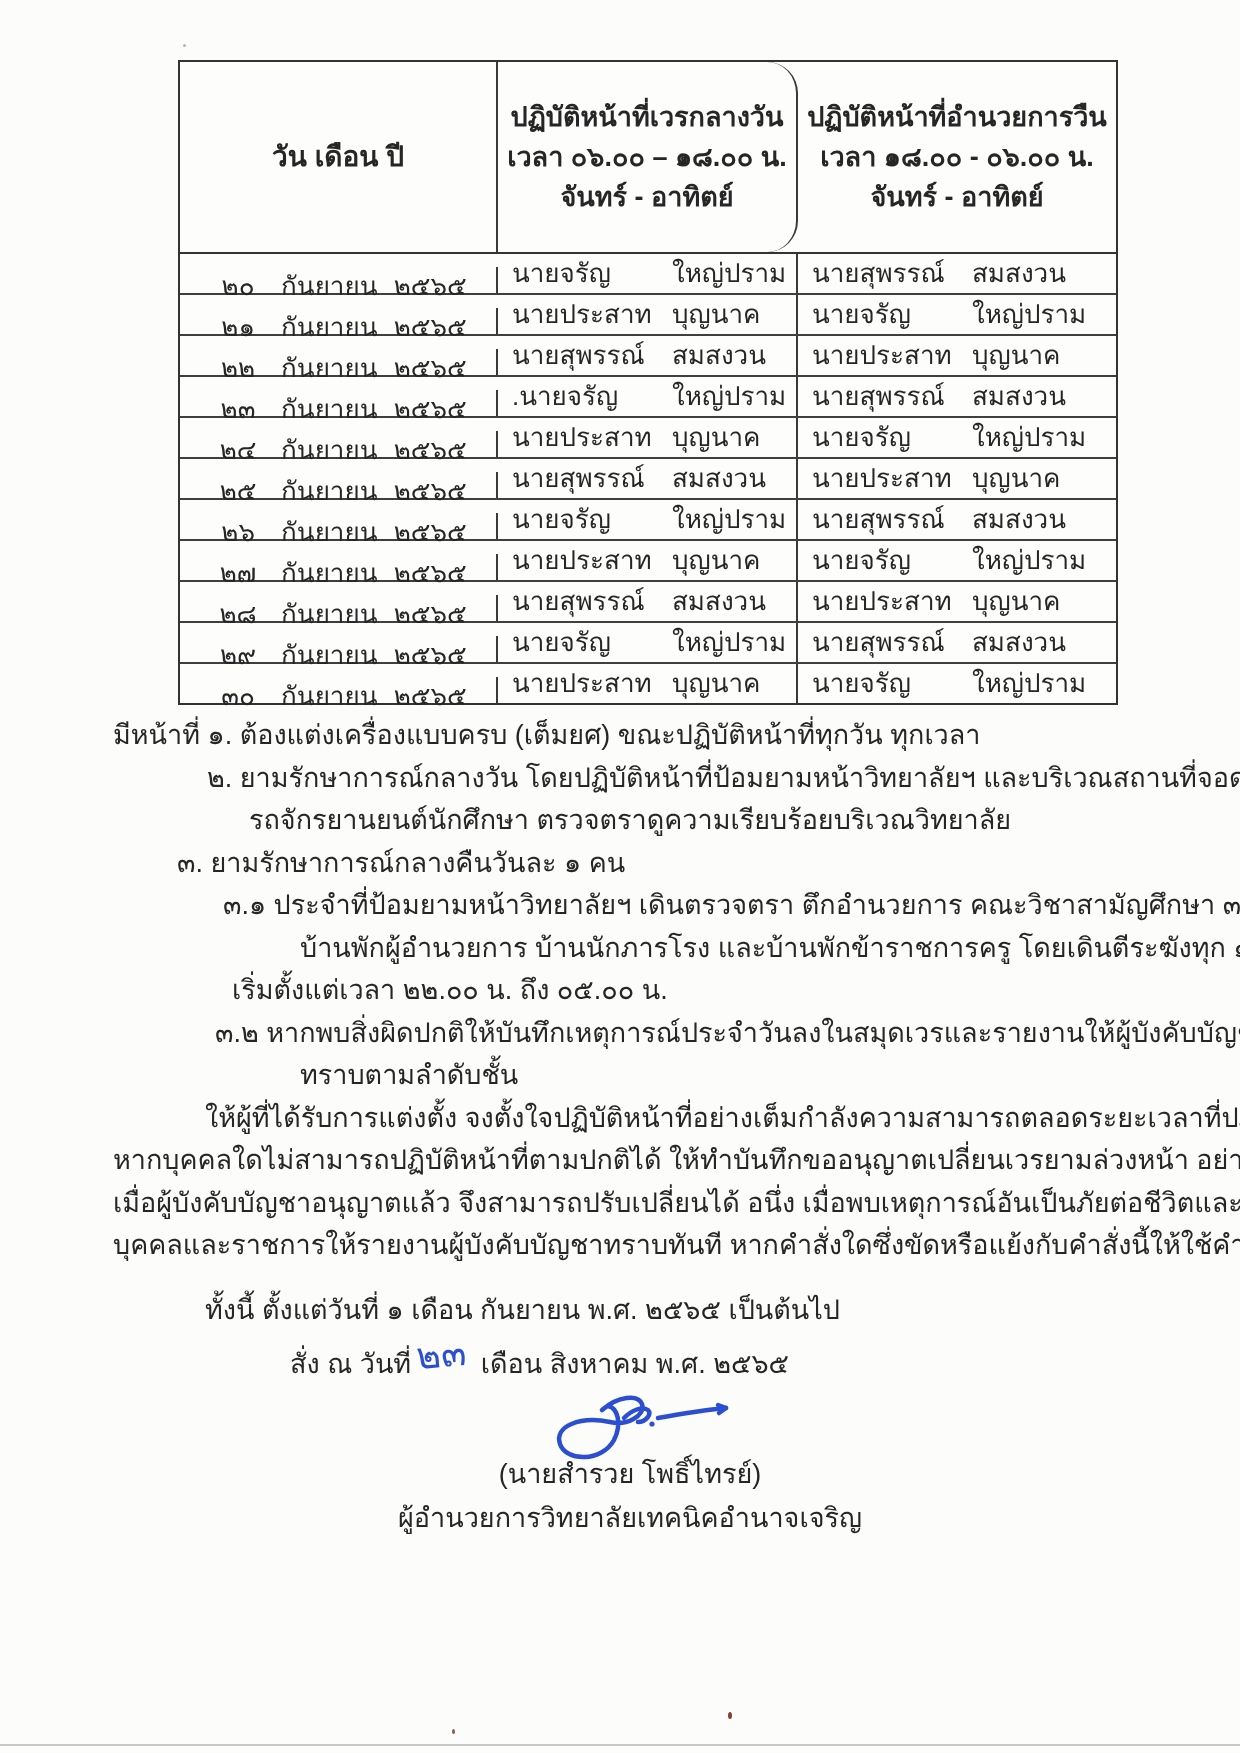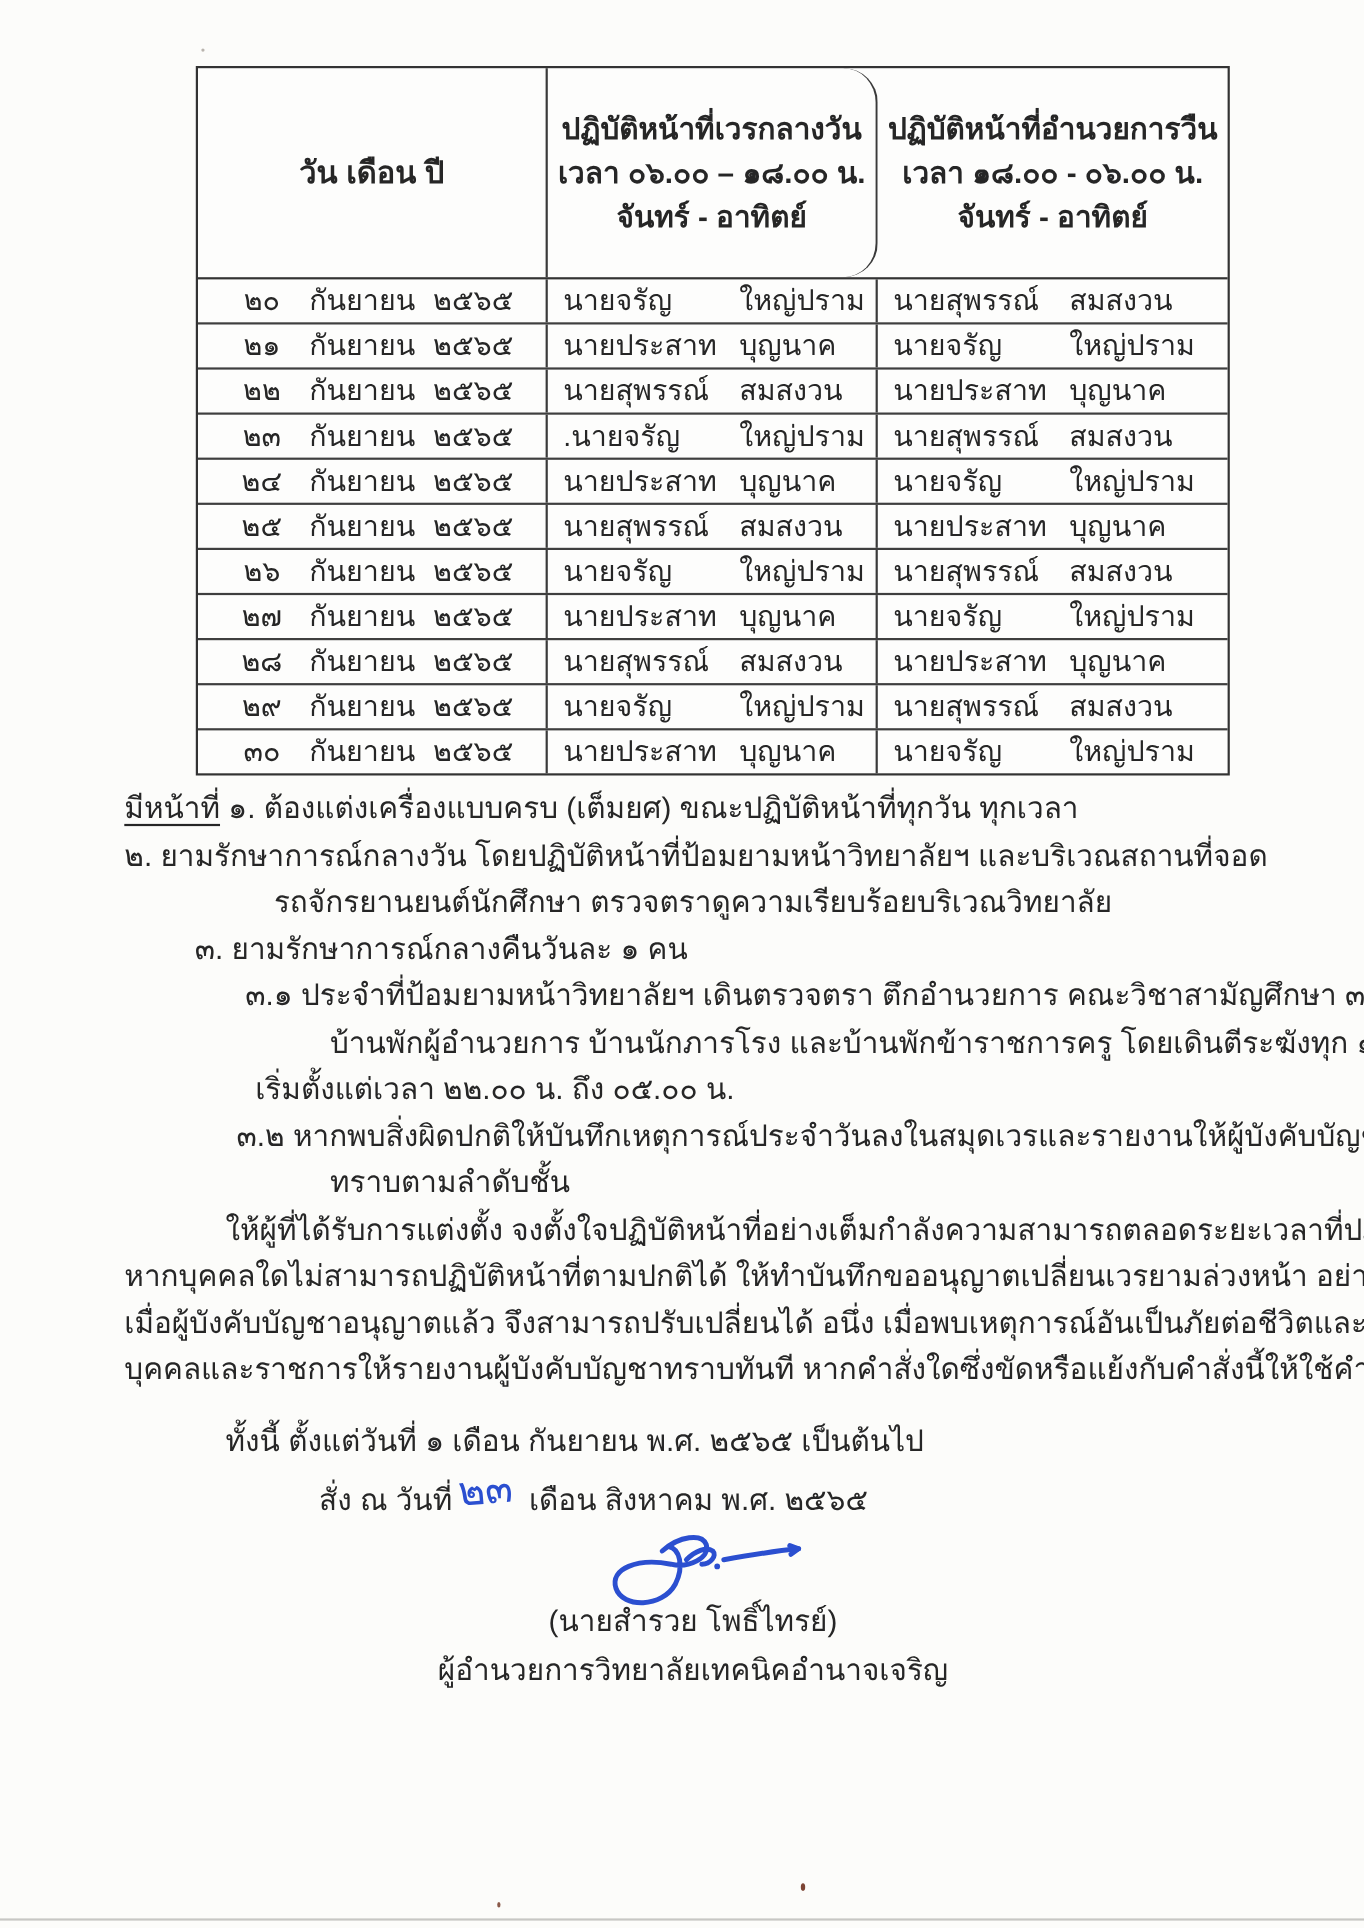--- a/index.html
+++ b/index.html
@@ -26,34 +26,34 @@
   .t-head .th{box-sizing:border-box;}
   .th-date{width:318px;border-right:2px solid #3a3a3a;display:flex;align-items:center;justify-content:center;}
   .th-shift{width:300px;border-right:2px solid #3a3a3a;display:flex;flex-direction:column;justify-content:center;text-align:center;border-radius:31px;}
   .th-shift.last{width:318px;border-right:none;}
   .t-head .hl{line-height:40px;font-size:27px;font-weight:bold;white-space:nowrap;}
   .th-date .hl{font-size:28px;}
 
   .tr{display:flex;height:39px;border-bottom:2px solid #3f3f3f;}
   .tr:last-child{border-bottom:none;}
   .td{box-sizing:border-box;font-size:26px;line-height:39px;white-space:nowrap;}
-  .td-date{width:318px;border-right:2px solid #3a3a3a;display:flex;justify-content:space-between;padding:0 26px 0 28px;}
+  .td-date{width:318px;border-right:2px solid #3a3a3a;display:flex;justify-content:space-between;padding:0 26px 0 28px;margin-top:13px;}
   .td-date .day{width:62px;text-align:center;}
   .td-date .month{width:126px;text-align:center;}
   .td-date .year{width:82px;text-align:center;}
   .td-duty{width:300px;border-right:2px solid #3a3a3a;display:flex;padding-left:14px;}
   .td-duty.last{width:318px;border-right:none;}
   .td-duty .fname{width:148px;}
   .td-duty .lname{flex:1;padding-left:12px;}
 
   
   .doc-body{position:absolute;left:113px;top:714px;width:1030px;}
   .ln{height:42.5px;line-height:42.5px;font-size:27px;white-space:nowrap;}
-  .u{text-decoration:underline;text-underline-offset:5px;}
-  .ml-n2{}
+  .u{text-underline-offset:5px;}
+  .ml-n2{margin-left:94px;}
   .ml-n3{margin-left:136px;}
   .ml-n4{margin-left:64px;}
   .ml-n5{margin-left:110px;}
   .ml-n6{margin-left:187px;}
   .ml-n7{margin-left:119px;}
   .ml-n8{margin-left:102px;}
   .ml-n9{margin-left:187px;}
   .ml-p1{margin-left:92px;}
 
   .ln-effective{position:absolute;left:205px;top:1289px;font-size:27px;line-height:42px;white-space:nowrap;}

